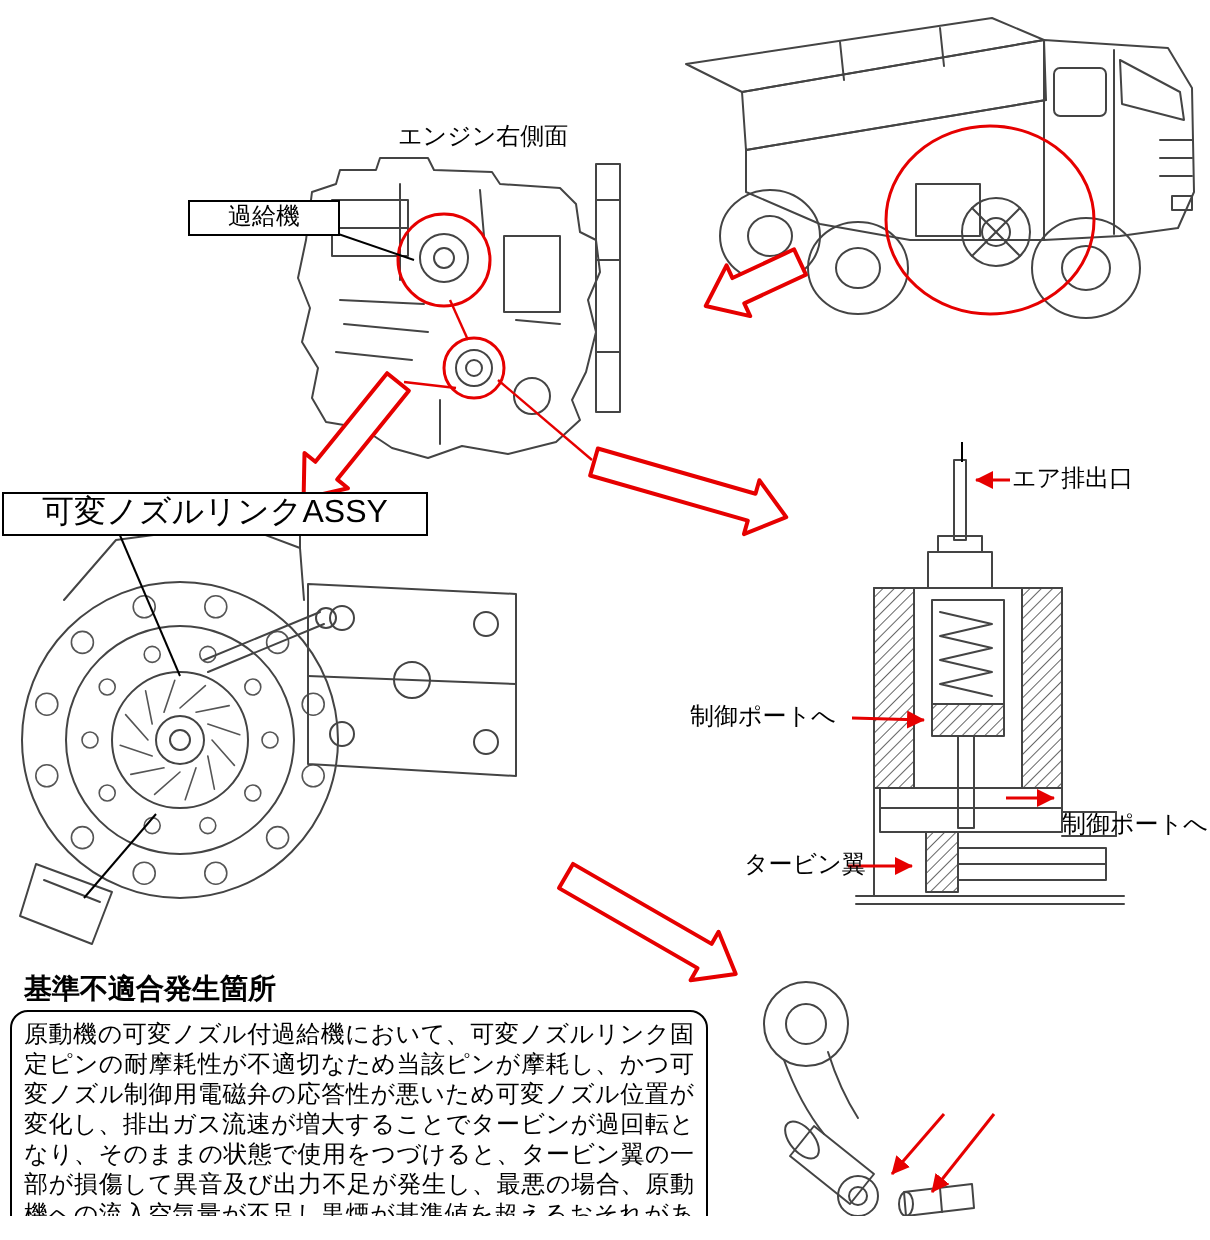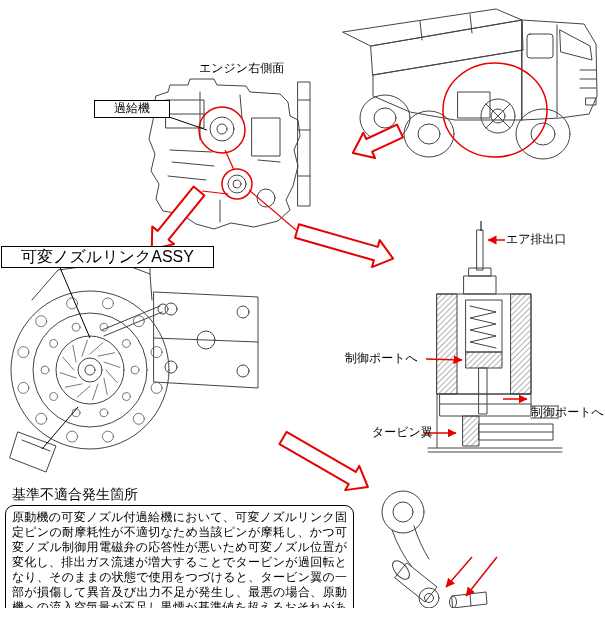--- a/index.html
+++ b/index.html
@@ -3,21 +3,21 @@
 <meta charset="utf-8">
 <style>
   *{margin:0;padding:0;box-sizing:border-box}
   html,body{background:#fff}
   body{font-family:"Liberation Sans","DejaVu Sans",sans-serif;color:#000}
   .stage{position:relative;width:605px;height:608px;background:#fff;overflow:hidden}
   svg.canvas{position:absolute;left:0;top:0}
   .lbl{position:absolute;font-size:12px;line-height:1.15;white-space:nowrap;color:#000;z-index:2}
   .boxed{border:1px solid #000;background:#fff;padding:1px 19px}
   .small{font-size:16px}
-  .heading{position:absolute;font-size:14px;font-weight:normal;white-space:nowrap;z-index:2}
+  .heading{position:absolute;font-size:14px;font-weight:bold;white-space:nowrap;z-index:2}
   .descbox{position:absolute;width:349px;height:114px;border:1.5px solid #000;border-radius:9px;
            background:#fff;font-size:12px;line-height:15px;padding:4px 6px;text-align:justify;
            overflow:hidden;z-index:2}
   .ln{stroke:#444;fill:none;stroke-width:1;stroke-linejoin:round;stroke-linecap:round}
   .lnthin{stroke:#555;fill:none;stroke-width:.8}
   .leader{stroke:#000;fill:none;stroke-width:1}
   .hl{stroke:var(--highlight,#e60000);fill:none;stroke-width:1.5}
   .hlthin{stroke:var(--highlight,#e60000);fill:none;stroke-width:1.2}
   .blockarrow{stroke:var(--highlight,#e60000);fill:#fff;stroke-width:2;stroke-linejoin:round}
   .ptr{stroke:var(--highlight,#e60000);stroke-width:1.5;fill:none}

